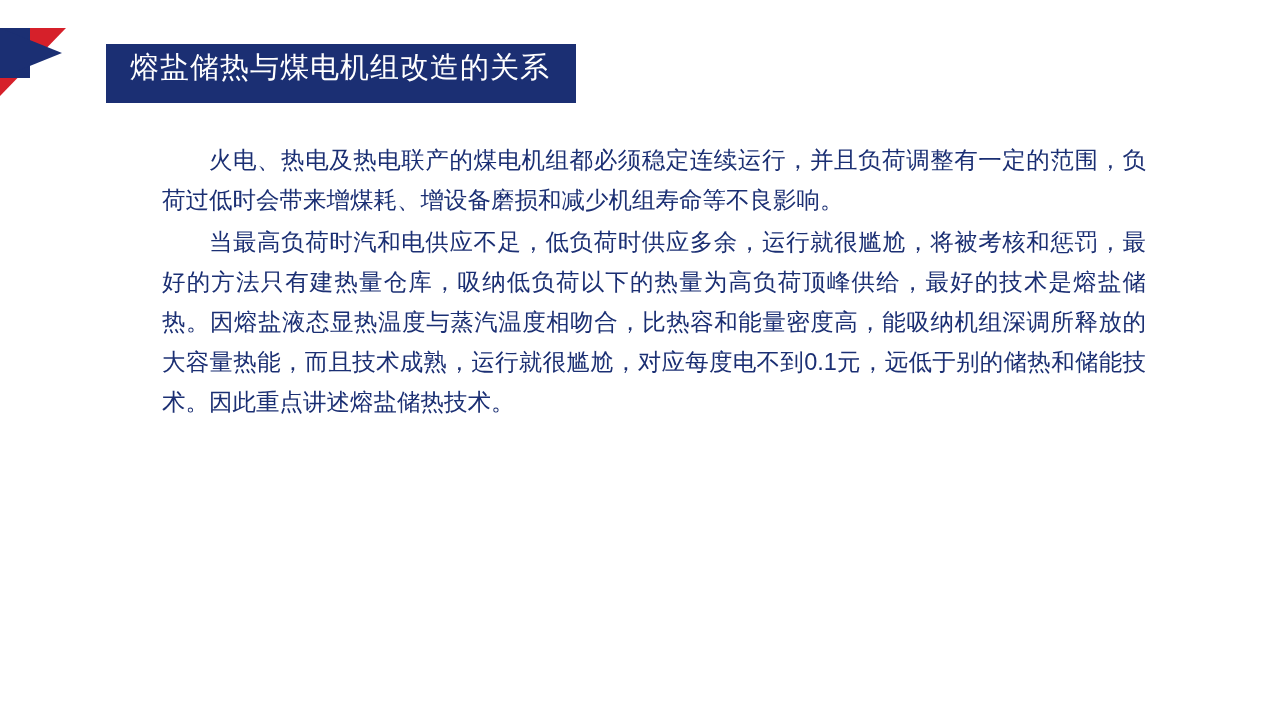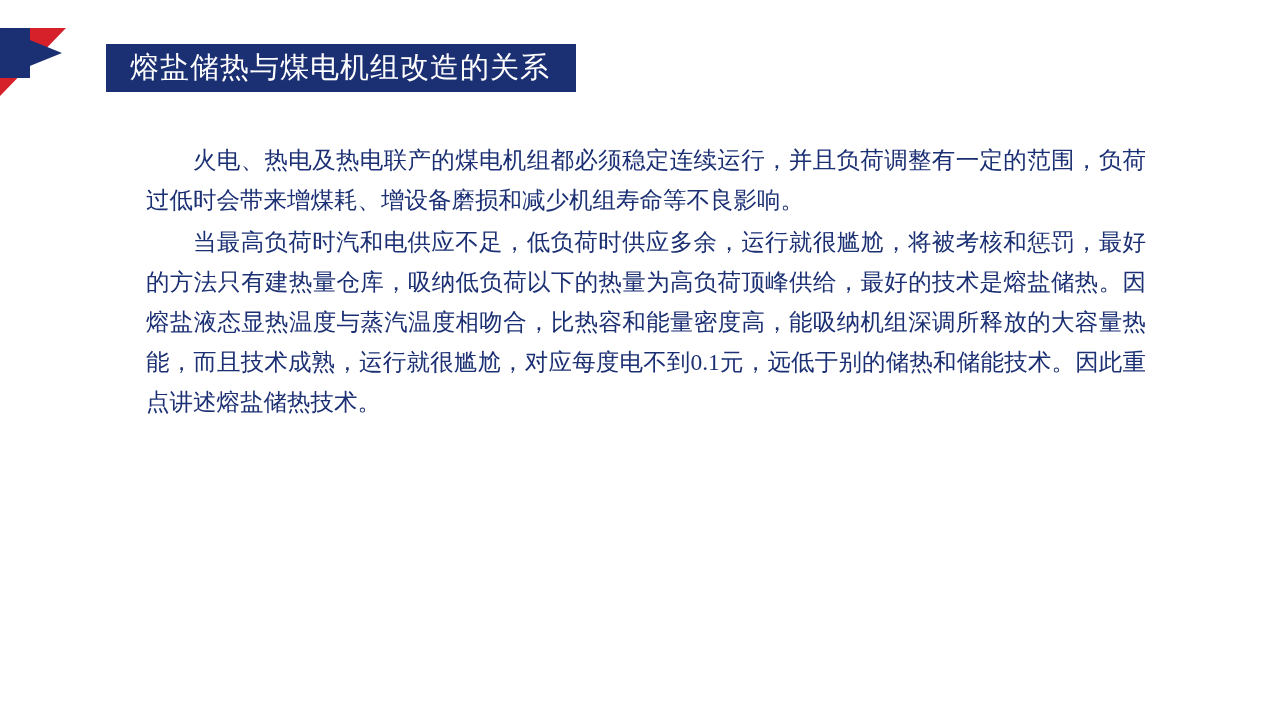--- a/index.html
+++ b/index.html
@@ -60,21 +60,21 @@
 
   
   .title-bar {
     position: absolute;
     left: 106px;
     top: 44px;
     height: 47px;
     background: #1b2f73;
     display: flex;
     align-items: center;
-    padding: 0 26px 1px 24px;
+    padding: 0 26px 12px 24px;
   }
   .title-text {
     color: #ffffff;
     font-size: 29px;
     line-height: 1;
     letter-spacing: 1px;
     white-space: nowrap;
     font-family: "Liberation Serif", "DejaVu Serif", serif;
   }
 
@@ -85,22 +85,22 @@
     top: 140px;
     width: 1000px;
     color: #1b2f73;
   }
   .para {
     font-size: 23.5px;
     line-height: 40px;
     text-align: justify;
     text-justify: inter-ideograph;
     text-indent: 2em;
-    margin: 0 0 2px 0;
-    font-family: Liberation Serif, serif;
+    margin: 0 0 2px 16px;
+    font-family: Liberation Sans, sans-serif;
   }
 </style>
 </head>
 <body>
 
 <div class="slide">
 
   <div class="corner-mark">
     <div class="corner-red"></div>
     <div class="corner-navy-box"></div>

